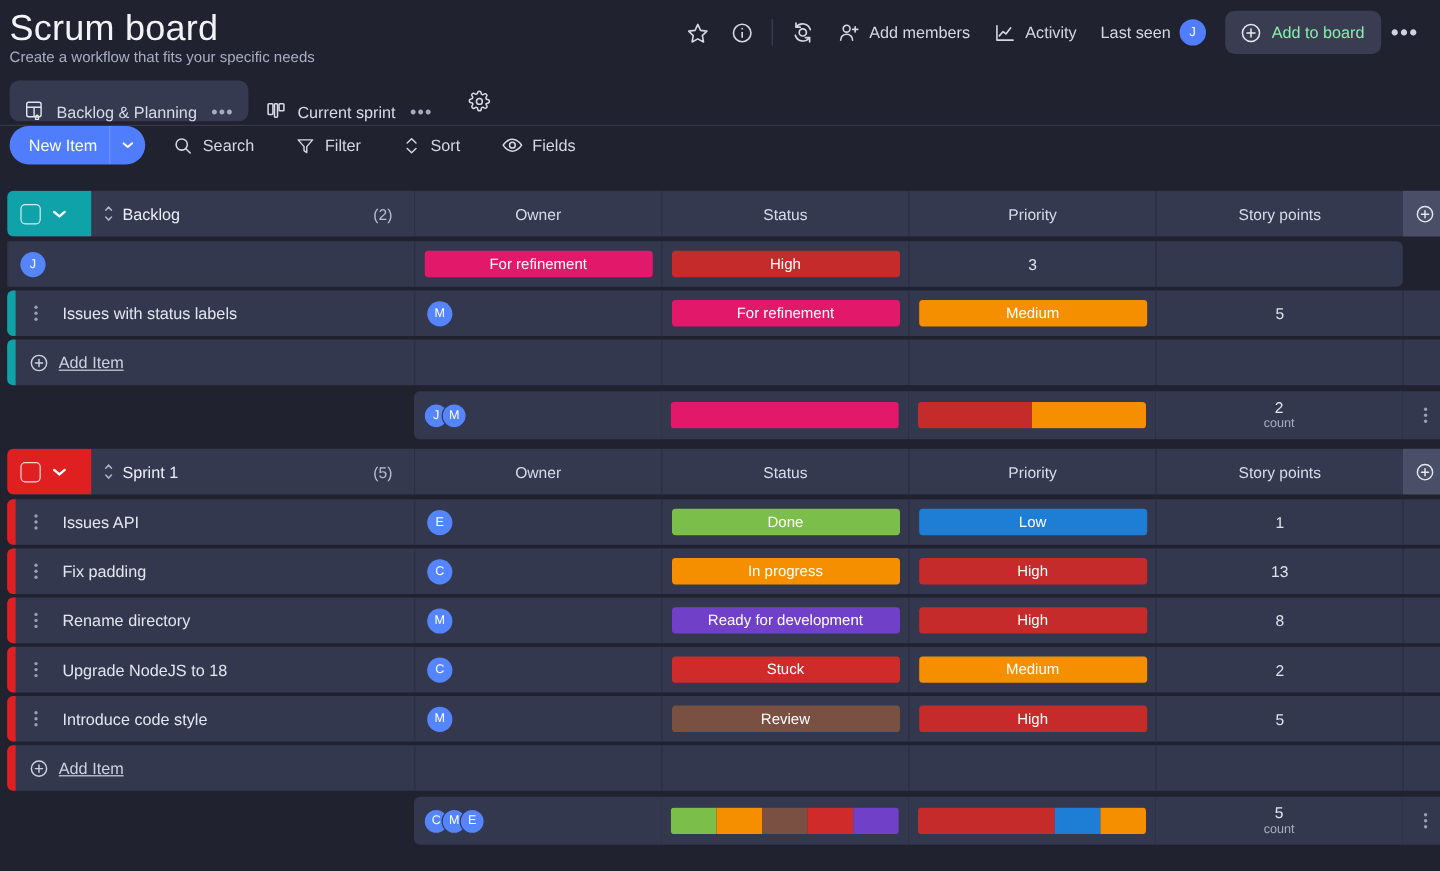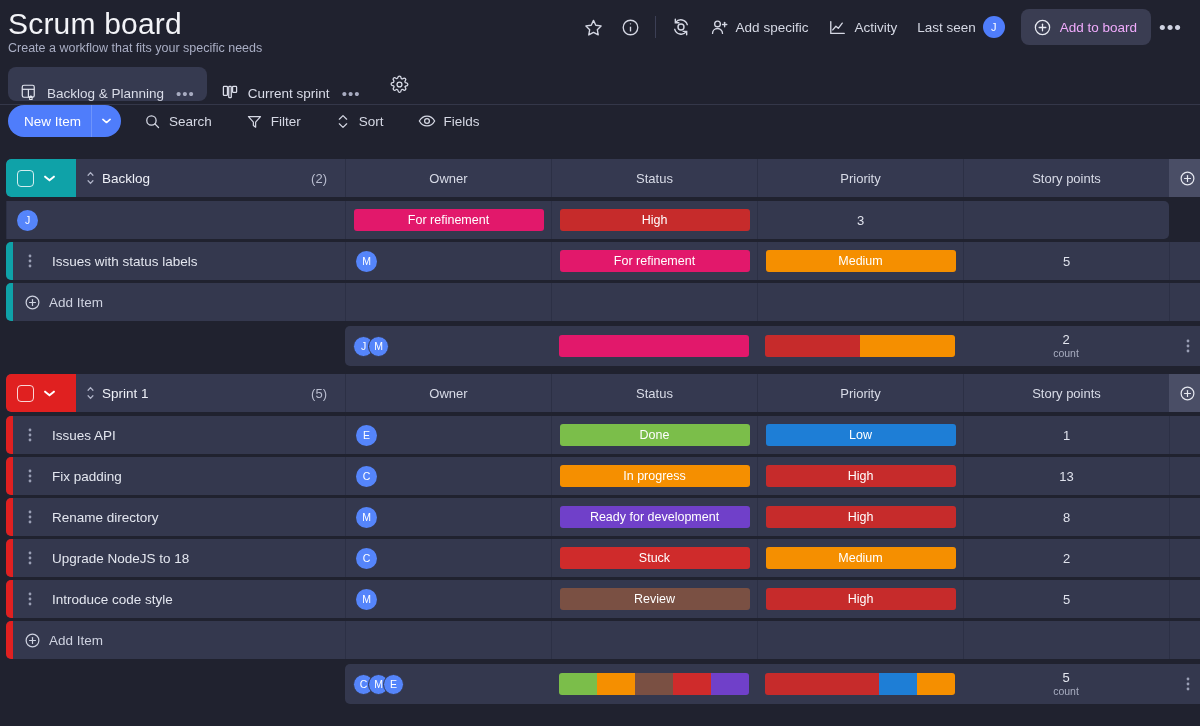--- a/index.html
+++ b/index.html
@@ -44,21 +44,21 @@
     color: #d5d8e4;
     cursor: pointer;
     white-space: nowrap;
   }
   .hact.icononly { padding: 0 9px; }
   .hdiv { width: 1px; height: 22px; background: #3c3f55; margin: 0 6px; }
   .pill-btn {
     display: flex; align-items: center; gap: 8px;
     height: 36px; padding: 0 14px 0 12px;
     background: #3a3d52; border-radius: 8px;
-    font-size: 13.5px; color: #f0abfc; cursor: pointer;
+    font-size: 13.5px; color: #86efac; cursor: pointer;
     margin-left: 6px;
   }
   .avatar {
     width: 22px; height: 22px; border-radius: 50%;
     background: #4f7dfb; color: #fff;
     font-size: 11px; font-weight: 500;
     display: flex; align-items: center; justify-content: center;
   }
   .dots-btn {
     color: #cfd3e2; font-size: 19px; letter-spacing: 1px;
@@ -188,21 +188,21 @@
     display:flex; align-items:center; justify-content:center;
     position: absolute; left: 8px;
   }
 
   
   .addrow .ai-name {
     display:flex; align-items:center;
     background:#34384e; border-radius: 5px 0 0 5px;
     position: relative;
   }
-  .ai-label { font-size: 13.5px; color:#ced2e0; margin-left: 8px; }
+  .ai-label { font-size: 13.5px; color:#ced2e0; margin-left: 8px; text-decoration: underline; }
   .ai-plus { margin-left: 18px; display:flex; align-items:center; }
 
   
   .sumrow { height: 40px; margin-top: 5px; }
   .sum-blank { background: transparent; }
   .sum-cell {
     display:flex; align-items:center; justify-content:center;
     background:#34384e; position: relative;
   }
   .sum-cell.first { border-radius: 5px 0 0 5px; justify-content:flex-start; padding-left: 8px;}
@@ -265,21 +265,21 @@
     </div>
     <div class="hact">
       <span>
         <svg width="19" height="19" viewBox="0 0 24 24" fill="none" stroke="#d5d8e4" stroke-width="1.7" stroke-linecap="round">
             <circle cx="9.5" cy="7.5" r="3.6"></circle>
             <path d="M3.2 19.5c0-3.6 2.8-6.2 6.3-6.2s6.3 2.6 6.3 6.2"></path>
             <line x1="18.5" y1="5.5" x2="18.5" y2="11"></line>
             <line x1="15.8" y1="8.2" x2="21.2" y2="8.2"></line>
           </svg>
       </span>
-      <span>Add specific</span>
+      <span>Add members</span>
     </div>
     <div class="hact">
       <span>
         <svg width="19" height="19" viewBox="0 0 24 24" fill="none" stroke="#d5d8e4" stroke-width="1.7" stroke-linecap="round" stroke-linejoin="round">
             <path d="M3.5 4.5v15h17"></path>
             <polyline points="6,15 10,10.5 13,13 18,6.5"></polyline>
           </svg>
       </span>
       <span>Activity</span>
     </div>

